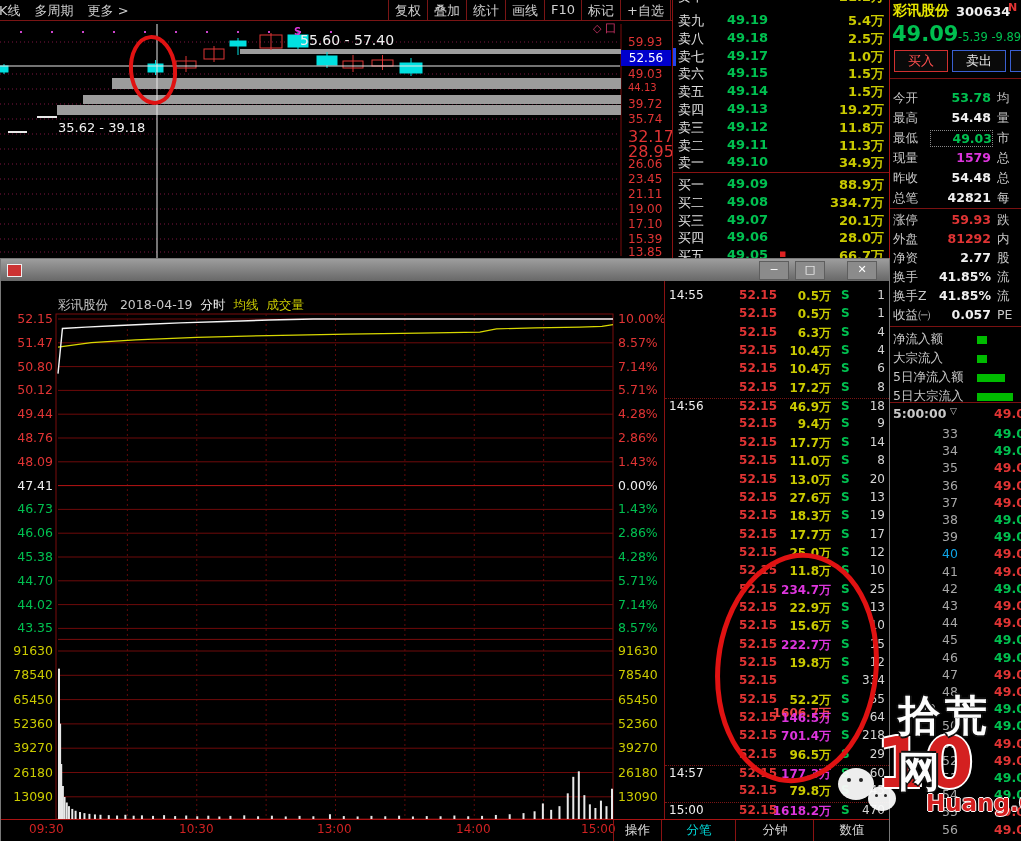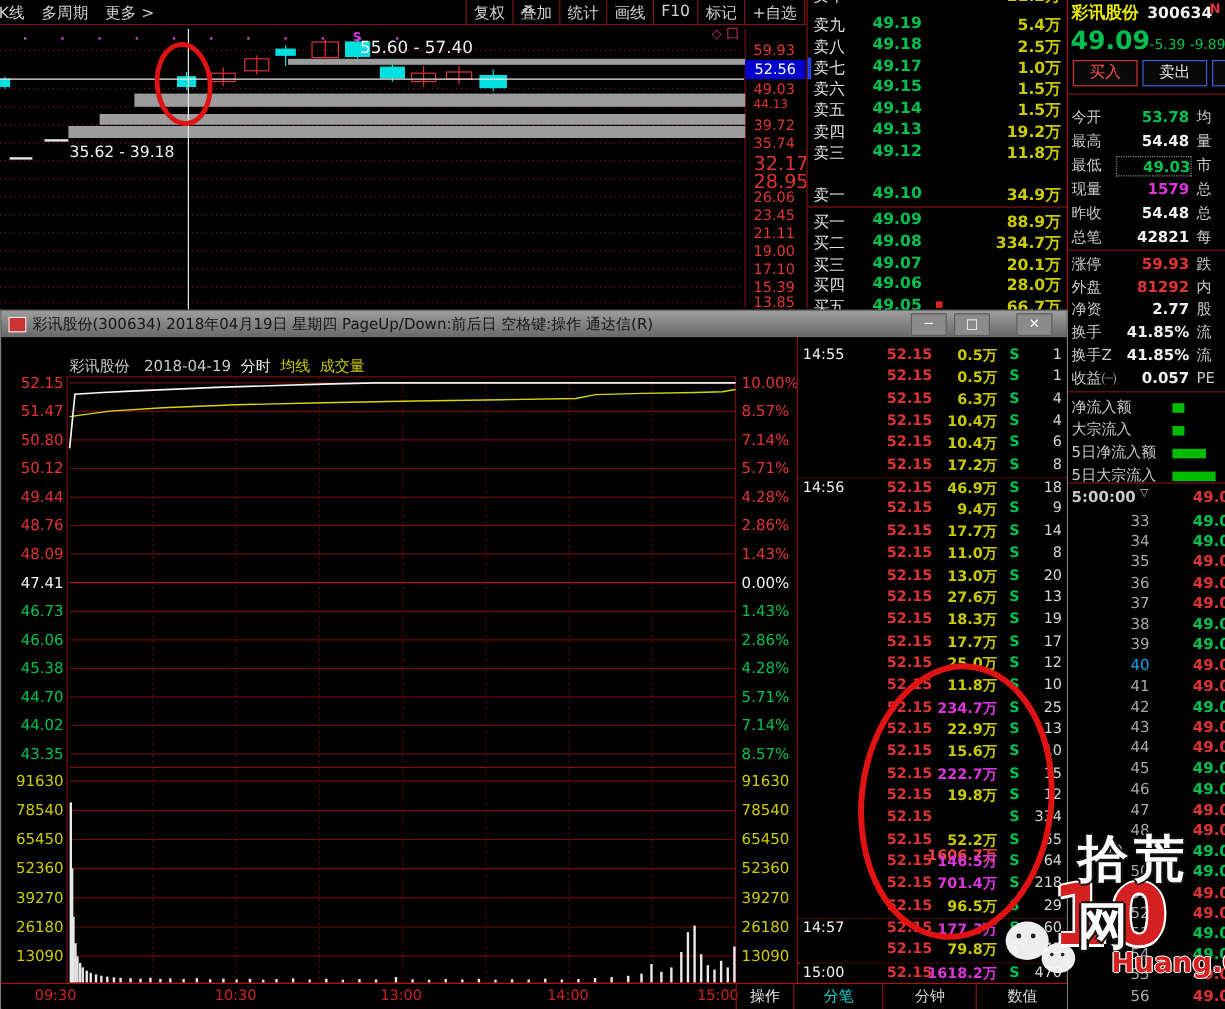--- a/index.html
+++ b/index.html
@@ -189,20 +189,25 @@
       <div class="ob-row" style="top: 101px;">
         <span class="lbl">卖四</span>
         <span class="prc c-grn">49.13</span>
         <span class="vol c-yel">19.2万</span>
       </div>
       <div class="ob-row" style="top: 118.8px;">
         <span class="lbl">卖三</span>
         <span class="prc c-grn">49.12</span>
         <span class="vol c-yel">11.8万</span>
       </div>
+      <div class="ob-row" style="top: 136.6px;">
+        <span class="lbl">卖二</span>
+        <span class="prc c-grn">49.11</span>
+        <span class="vol c-yel">11.3万</span>
+      </div>
       <div class="ob-row" style="top: 154.4px;">
         <span class="lbl">卖一</span>
         <span class="prc c-grn">49.10</span>
         <span class="vol c-yel">34.9万</span>
       </div>
       <div style="position: absolute; left: 0px; top: 172px; width: 100%; height: 0px; border-top: 1px solid rgb(138, 18, 18);"></div>
       <div class="ob-row" style="top: 176px;">
         <span class="lbl">买一</span>
         <span class="prc c-grn">49.09</span>
         <span class="vol c-yel">88.9万</span>
@@ -426,21 +431,21 @@
         </div>
         <div class="q-row" style="top: 838.8px;">
           <span style="position: absolute; left: 30px; width: 38px; text-align: right; color: rgb(168, 168, 168);">57</span>
           <span style="position: absolute; left: 104px; font-weight: bold; color: rgb(0, 192, 80);">49.0</span>
         </div>
       </div>
   </div>
 
   <div class="abs" id="win">
     <div class="abs" id="titlebar">
-      <span style="display:inline-block;width:13px;height:11px;margin:0 5px 0 6px;background:#c33;border:1px solid #eee;vertical-align:middle;"></span><span>彩讯股份(300634) 2018年04月19日 星期四 PageUp/Down:前后日 空格键:操作 通达信(R)</span>
+      <span style="display:inline-block;width:13px;height:11px;margin:0 5px 0 6px;background:#c33;border:1px solid #eee;vertical-align:middle;"></span>
       <span class="wbtn" style="right:100px;">─</span>
       <span class="wbtn" style="right:64px;">□</span>
       <span class="wbtn" style="right:12px;">✕</span>
     </div>
 
     <div class="abs" style="left:57px;top:38px;font-size:12.5px;white-space:nowrap;">
       <span class="c-gray">彩讯股份</span>&nbsp;&nbsp;
       <span class="c-gray">2018-04-19</span>&nbsp;
       <span class="c-wht">分时</span>&nbsp;
       <span class="c-yel">均线</span>&nbsp;

